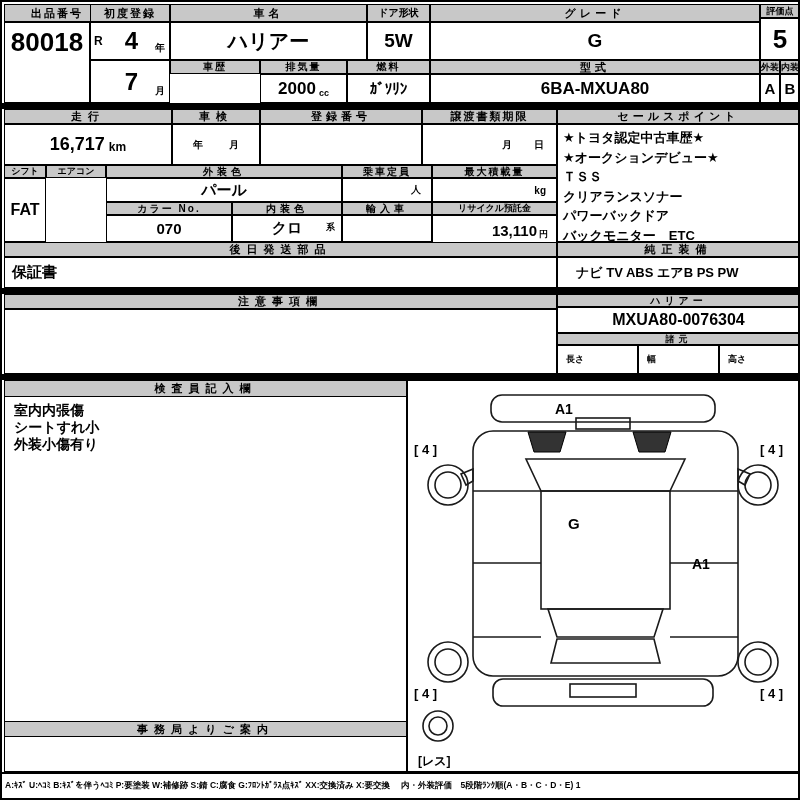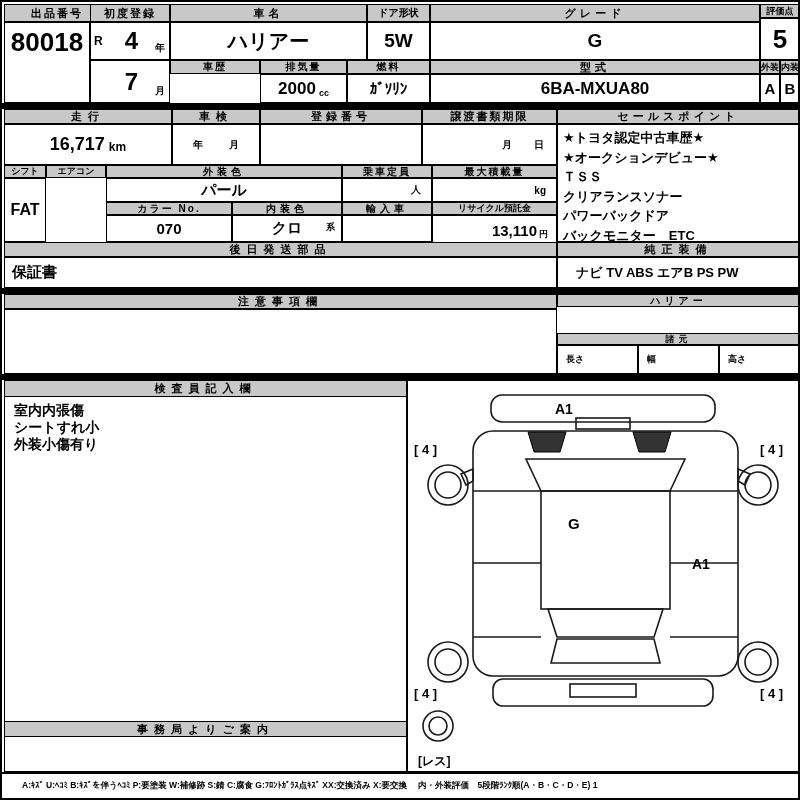--- a/index.html
+++ b/index.html
@@ -26,21 +26,21 @@
   .era { font-size:12px; font-weight:bold; width:14px; margin-left:3px; }
   .flex1c { flex:1; text-align:center; font-weight:bold; }
   .unit-br { font-size:10px; font-weight:bold; align-self:flex-end; margin:0 4px 4px 0; }
   .suffix { position:absolute; right:6px; bottom:7px; font-size:9px; font-weight:bold; }
   .stack { flex-direction:column; align-items:flex-start; justify-content:flex-start; padding:3px 5px; }
   .sp-line { font-size:13px; font-weight:bold; line-height:19.5px; white-space:nowrap; }
   .panel { position:absolute; border:1px solid #000; background:#fff; }
   .panel-hdr { position:absolute; left:0; right:0; height:16px; background:#c8c8c8; display:flex; align-items:center; justify-content:center; font-weight:bold; font-size:11px; letter-spacing:6px; border-bottom:1px solid #000; }
   .notes-block { position:absolute; left:9px; top:21px; }
   .note-line { font-size:14px; font-weight:bold; line-height:17px; white-space:nowrap; }
-  .legend { position:absolute; left:0; top:770px; width:796px; height:26px; border-top:2px solid #000; display:flex; align-items:center; padding-left:20px; font-size:8.5px; font-weight:bold; white-space:nowrap; background:#fff; }
+  .legend { position:absolute; left:0; top:770px; width:796px; height:26px; border-top:2px solid #000; display:flex; align-items:center; padding-left:3px; font-size:8.5px; font-weight:bold; white-space:nowrap; background:#fff; }
   .diagram svg text { font-family:"Liberation Sans","DejaVu Sans",sans-serif; font-weight:bold; fill:#000; }
   .ln { fill:none; stroke:#1a1a1a; stroke-width:1.6; }
   .dark { fill:#333; stroke:#000; stroke-width:1; }
   .t13 { font-size:13px; } .t14 { font-size:14px; } .t15 { font-size:15px; } .t12 { font-size:12px; }
 </style>
 </head>
 <body>
 
 <div class="sheet">
 
@@ -163,20 +163,21 @@
 
   <div class="cell hdr ls6" style="left:555px;top:240px;width:243px;height:15px">純正装備</div>
   <div class="cell val f13 left" style="left:555px;top:255px;width:243px;height:31px;padding-left:18px">ナビ TV ABS エアB PS PW</div>
 
   <div class="bar" style="top:286px;height:6px"></div>
 
   <div class="cell hdr ls6" style="left:2px;top:292px;width:553px;height:15px">注意事項欄</div>
   <div class="cell" style="left:2px;top:307px;width:553px;height:65px"></div>
 
   <div class="cell hdr s10 ls4" style="left:555px;top:292px;width:243px;height:13px">ハリアー</div>
+  <div class="cell val f16" style="left:555px;top:305px;width:243px;height:26px">MXUA80-0076304</div>
   <div class="cell hdr s9 ls4" style="left:555px;top:331px;width:243px;height:12px">諸元</div>
   <div class="cell left" style="left:555px;top:343px;width:81px;height:29px;padding-left:8px">
     <span class="unit-sm">長さ</span>
   </div>
   <div class="cell left" style="left:636px;top:343px;width:81px;height:29px;padding-left:8px">
     <span class="unit-sm">幅</span>
   </div>
   <div class="cell left" style="left:717px;top:343px;width:81px;height:29px;padding-left:8px">
     <span class="unit-sm">高さ</span>
   </div>

